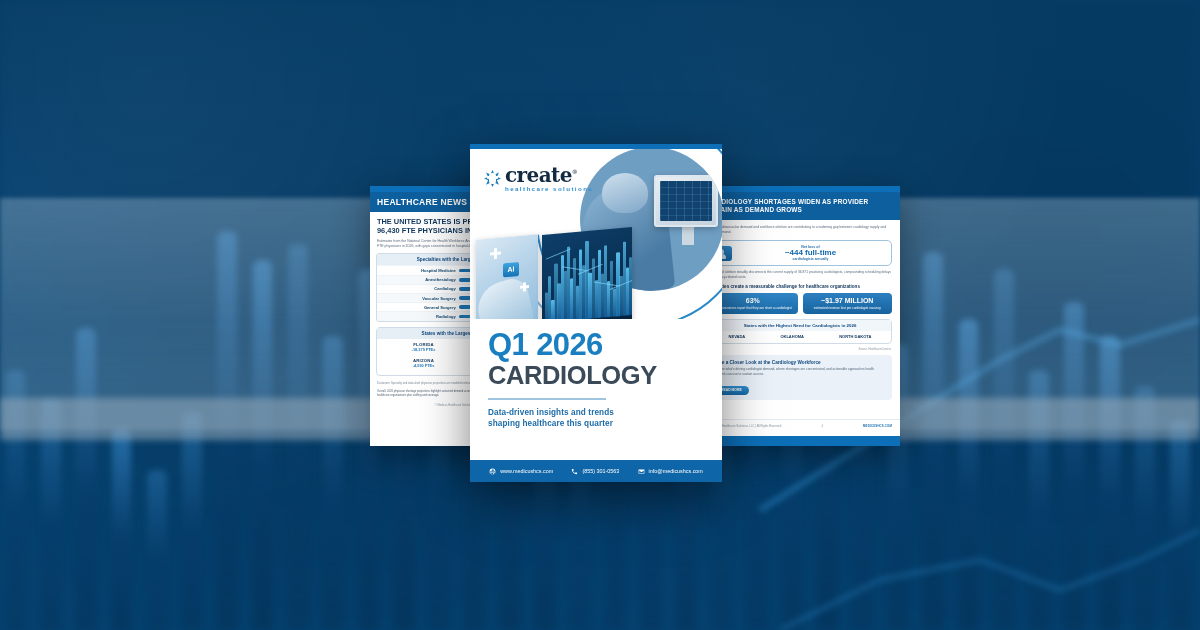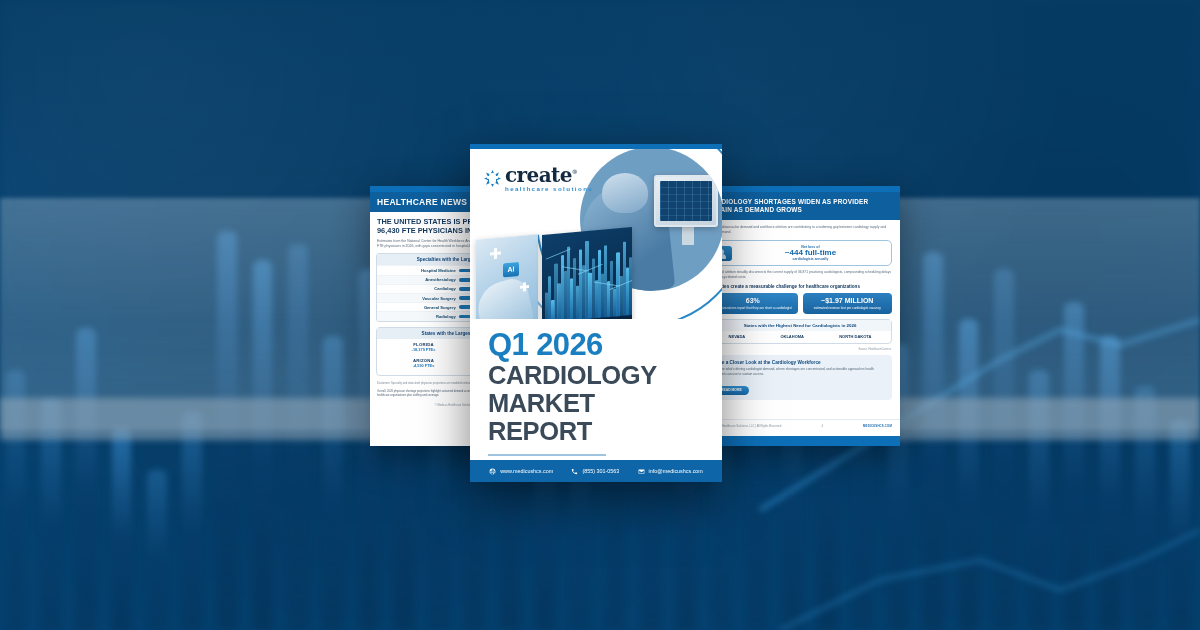--- a/index.html
+++ b/index.html
@@ -530,21 +530,20 @@
         <div class="cline" style="left: 20px; top: 33px; width: 26px; transform: rotate(14deg);"></div>
         <div class="cline" style="left: 36px; top: 42px; width: 26px; transform: rotate(-18deg);"></div>
         <div class="cline" style="left: 52px; top: 51px; width: 26px; transform: rotate(14deg);"></div>
         <div class="cline" style="left: 68px; top: 60px; width: 26px; transform: rotate(-18deg);"></div>
       </div>
   </div>
 
   <div class="cv-body">
     <div class="cv-q">Q1 2026</div>
     <div class="cv-h1">CARDIOLOGY</div>
-    <div class="cv-h1">MARKET REPORT</div>
     <div class="cv-rule"></div>
     <div class="cv-tag">
       <div>Data-driven insights and trends</div>
       <div>shaping healthcare this quarter</div>
     </div>
 
   </div>
 
   <div class="cv-foot">
     <div class="cf-item">

